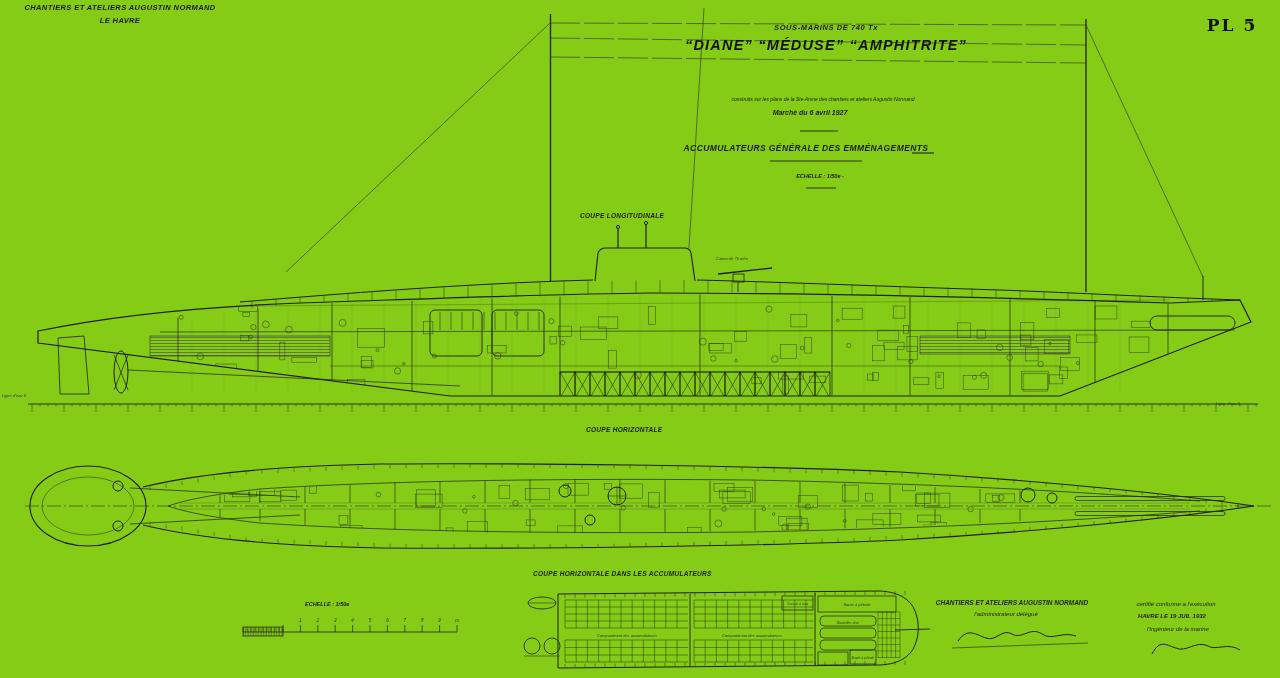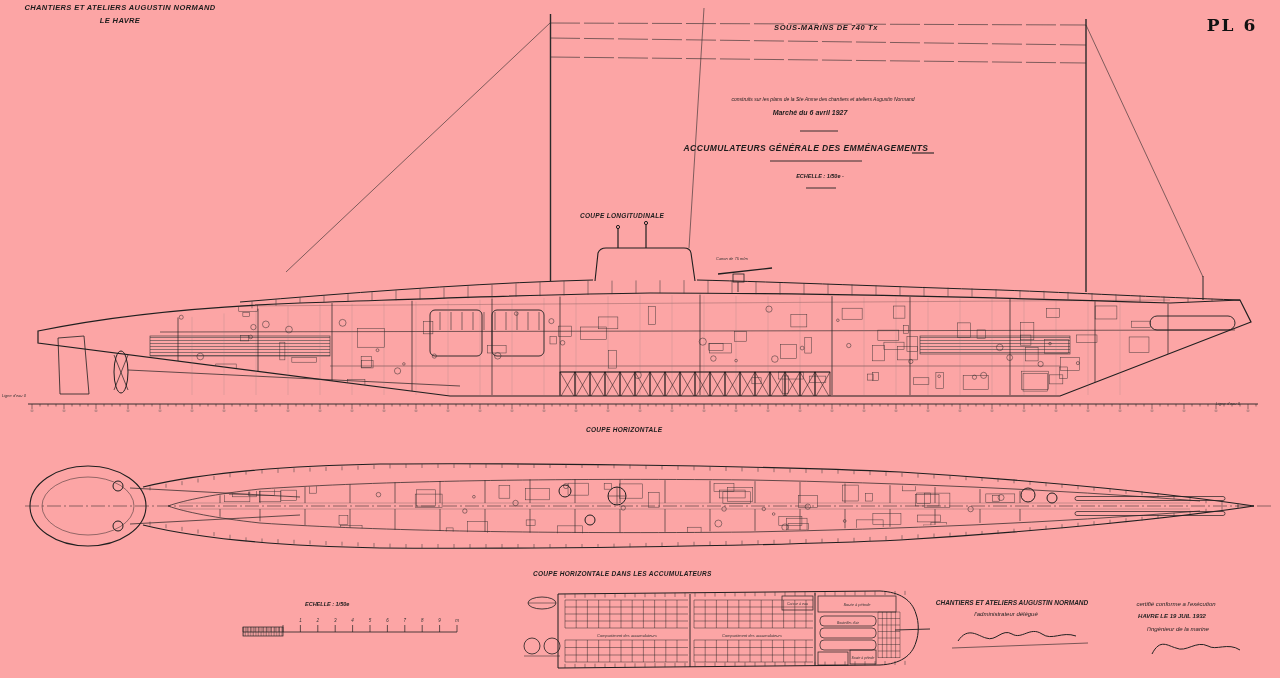--- a/index.html
+++ b/index.html
@@ -1,18 +1,18 @@
 <!DOCTYPE html>
 <html><head>
 <meta charset="utf-8">
 <style>
   html,body{margin:0;padding:0;}
   body{width:1280px;height:678px;overflow:hidden;background:#f7f6f3;position:relative;
        font-family:"Liberation Sans",sans-serif;}
-  .sheet{position:absolute;inset:0;background:#fca5a5;}
+  .sheet{position:absolute;inset:0;background:#84cc16;}
   svg{position:absolute;left:0;top:0;}
   .t{position:absolute;font-style:italic;color:#1c1c1c;white-space:nowrap;
      font-family:"Liberation Sans",sans-serif;line-height:1.1;}
   .ctr{transform:translateX(-50%);}
   .company1{left:120px;top:4px;font-size:7.5px;font-weight:bold;letter-spacing:.4px;}
   .company2{left:120px;top:17px;font-size:7.5px;font-weight:bold;letter-spacing:.4px;}
   .plate{left:1232px;top:16px;font-size:17px;font-weight:bold;font-style:normal;
          font-family:"DejaVu Serif",serif;letter-spacing:2px;color:#111;}
   .classline{left:826px;top:24px;font-size:7.5px;font-weight:bold;letter-spacing:.6px;}
   .names{left:826px;top:38px;font-size:14.5px;font-weight:bold;letter-spacing:1.2px;color:#141414;}
@@ -1024,23 +1024,24 @@
   <g id="signatures" fill="none" stroke="#222">
     <line x1="895" y1="630" x2="930" y2="629" stroke-width="0.9"></line>
     <path d="M 958 641 C 968 626 978 636 986 638 C 996 642 1002 628 1012 634 C 1022 640 1030 626 1042 634 C 1052 641 1062 631 1076 636" stroke-width="1"></path>
     <line x1="952" y1="648" x2="1088" y2="643" stroke-width="0.6"></line>
     <path d="M 1152 654 C 1160 638 1168 646 1176 648 C 1186 653 1196 640 1208 646 C 1216 651 1228 642 1240 650" stroke-width="1"></path>
   </g>
 </svg>
 
 <div class="t ctr company1">CHANTIERS ET ATELIERS AUGUSTIN NORMAND</div>
 <div class="t ctr company2">LE HAVRE</div>
-<div class="t ctr plate">PL 6</div>
+<div class="t ctr plate">PL 5</div>
 
 <div class="t ctr classline">SOUS-MARINS DE 740 Tx</div>
+<div class="t ctr names">“DIANE” “MÉDUSE” “AMPHITRITE”</div>
 <div class="t ctr built">construits sur les plans de la Ste Anme des chantiers et ateliers Augustin Normand</div>
 <div class="t ctr contract">Marché du 6 avril 1927</div>
 <div class="t ctr dtitle">ACCUMULATEURS GÉNÉRALE DES EMMÉNAGEMENTS</div>
 <div class="t ctr escale">ECHELLE : 1/50e -</div>
 
 <div class="t seclabel" style="left:580px;top:212px;">COUPE LONGITUDINALE</div>
 <div class="t seclabel" style="left:586px;top:426px;">COUPE HORIZONTALE</div>
 <div class="t seclabel" style="left:533px;top:570px;">COUPE HORIZONTALE DANS LES ACCUMULATEURS</div>
 
 <div class="t tiny" style="left:716px;top:257px;font-size:4px;">Canon de 75 m/m</div>

